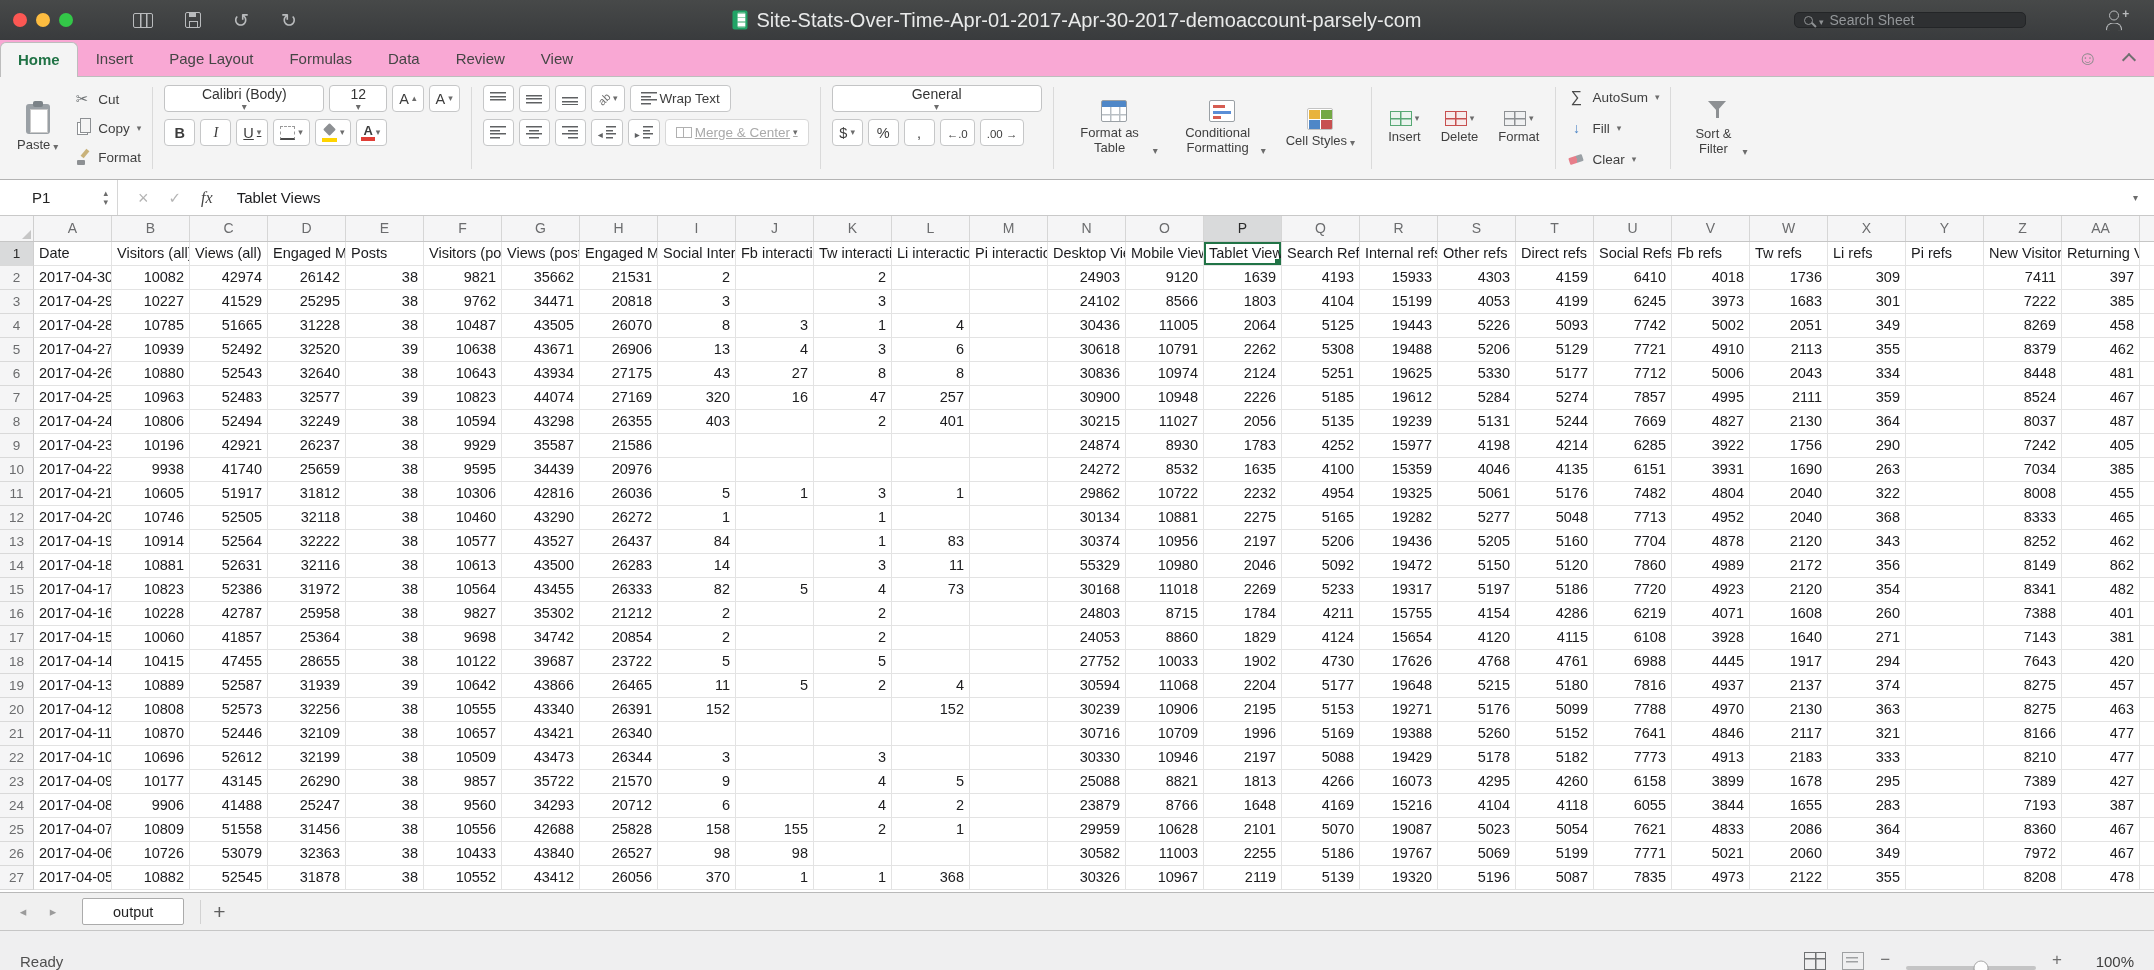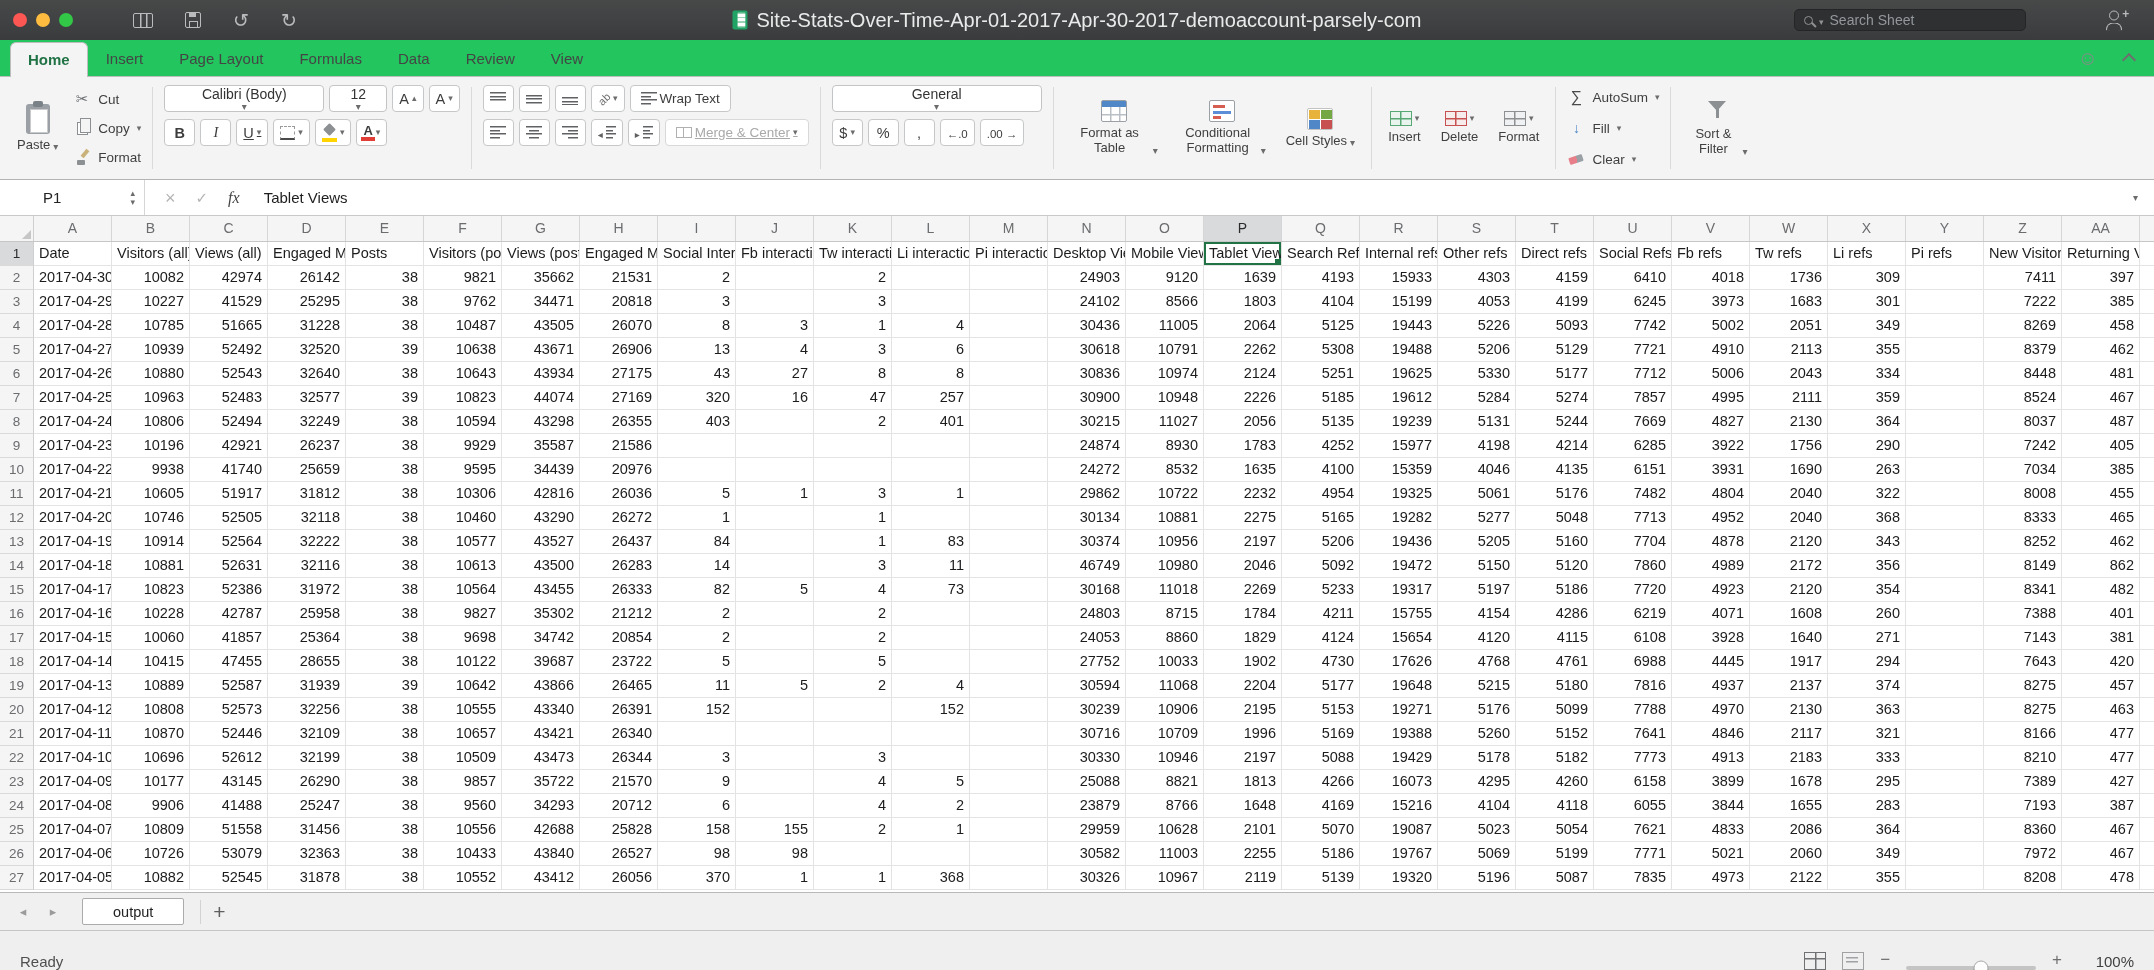--- a/index.html
+++ b/index.html
@@ -30,37 +30,37 @@
   .save-icon::after{content:"";position:absolute;bottom:0;left:3px;width:7px;height:5px;
                     border:1.5px solid #b9bbbd;border-bottom:none;}
   .undo-icon::before{content:"\21BA";}
   .redo-icon::before{content:"\21BB";}
   .tb-title{position:absolute;left:50%;top:50%;transform:translate(-50%,-50%);
             display:flex;align-items:center;gap:9px;font-size:20px;color:#e9eaea;white-space:nowrap;}
   .doc-icon{width:15px;height:19px;background:#21a366;border-radius:2px;position:relative;}
   .doc-icon::after{content:"";position:absolute;right:2px;top:2px;width:8px;height:15px;background:#fff;
     background-image:repeating-linear-gradient(#9ad2b4 0 1.5px,#fff 1.5px 4.5px);border-radius:1px;}
   .searchbox{position:absolute;right:128px;top:50%;transform:translateY(-50%);
-             width:232px;height:22px;background:#2e3032;border:1px solid #232527;border-radius:5px;
+             width:232px;height:16px;background:#2e3032;border:1px solid #232527;border-radius:5px;
              display:flex;align-items:center;gap:6px;padding:0 9px;}
   .mag{width:9px;height:9px;border:1.5px solid #8f9294;border-radius:50%;position:relative;flex:0 0 auto;}
   .mag::after{content:"";position:absolute;width:6px;height:1.5px;background:#8f9294;
               transform:rotate(45deg);right:-5px;bottom:-2px;}
   .scar::before{content:"\25BE";color:#8f9294;font-size:9px;}
   .searchbox .ph{color:#94979a;font-size:14px;}
   .adduser{position:absolute;right:28px;top:50%;transform:translateY(-50%);width:24px;height:19px;}
   .adduser::before{content:"";position:absolute;left:7px;top:0;width:8px;height:8px;
                    border:1.6px solid #b9bbbd;border-radius:50%;}
   .adduser::after{content:"";position:absolute;left:4px;bottom:-1px;width:14px;height:7px;
                   border:1.6px solid #b9bbbd;border-bottom:none;border-radius:7px 7px 0 0;}
   .au-plus{position:absolute;right:-3px;top:-4px;color:#b9bbbd;font-size:12px;font-weight:bold;}
   .au-plus::before{content:"+";}
 
   
-  .tabsrow{flex:0 0 36px;background:#22c55e;display:flex;align-items:flex-end;padding-left:10px;position:relative;}
+  .tabsrow{flex:0 0 36px;background:#f9a8d4;display:flex;align-items:flex-end;position:relative;}
   .rtabs{display:flex;align-items:flex-end;height:100%;}
   .rtab{padding:8px 17px 9px;font-size:15px;color:#454545;border:1px solid transparent;border-bottom:none;
         border-radius:6px 6px 0 0;white-space:nowrap;}
   .rtab.active{color:var(--excel-green);font-weight:bold;background:#f4f4f4;border-color:#bdbdbd;
                position:relative;z-index:10;margin-bottom:-1px;}
   .tabsrow-right{position:absolute;right:20px;bottom:7px;display:flex;gap:26px;align-items:center;}
   .smiley::before{content:"\263A";font-size:20px;color:#8a8a8a;line-height:1;}
   .chev-up{width:10px;height:10px;border-left:2px solid #6f6f6f;border-top:2px solid #6f6f6f;
            transform:rotate(45deg);margin-bottom:-3px;}
 
@@ -176,21 +176,21 @@
     background:linear-gradient(100deg,#e77e8a 0 55%,#9aa0a5 55% 100%);transform:rotate(-18deg);
     border-radius:1px;}
   .sort-icon{width:24px;height:24px;position:relative;}
   .sort-icon::before{content:"";position:absolute;left:3px;top:2px;width:0;height:0;
     border-left:9px solid transparent;border-right:9px solid transparent;border-top:10px solid #8d9093;}
   .sort-icon::after{content:"";position:absolute;left:10.5px;top:10px;width:3px;height:9px;background:#8d9093;}
 
   
   .fbar{flex:0 0 36px;background:#fff;border-bottom:1px solid #c9c9c9;display:flex;align-items:center;}
   .namebox{width:118px;height:100%;border-right:1px solid #d6d6d6;display:flex;align-items:center;
-           padding-left:16px;font-size:15px;color:#222;position:relative;margin-left:27px;}
+           padding-left:32px;font-size:15px;color:#222;position:relative;}
   .nb-steppers{position:absolute;right:9px;top:50%;transform:translateY(-50%);display:flex;
                flex-direction:column;align-items:center;gap:0;}
   .fop{margin-left:20px;display:inline-flex;}
   .x-icon::before{content:"\00D7";font-size:18px;color:#b4b4b4;line-height:1;}
   .check-icon::before{content:"\2713";font-size:15px;color:#b4b4b4;line-height:1;}
   .fx{margin-left:20px;font-style:italic;font-family:"Liberation Serif",serif;font-size:16px;color:#454545;}
   .fvalue{margin-left:24px;font-size:15px;color:#1d1d1f;flex:1;white-space:nowrap;overflow:hidden;}
   .fexp{margin-right:16px;}
 
   
@@ -996,21 +996,21 @@
           <div class="cell num">32116</div>
           <div class="cell num">38</div>
           <div class="cell num">10613</div>
           <div class="cell num">43500</div>
           <div class="cell num">26283</div>
           <div class="cell num">14</div>
           <div class="cell num"></div>
           <div class="cell num">3</div>
           <div class="cell num">11</div>
           <div class="cell num"></div>
-          <div class="cell num">46749</div>
+          <div class="cell num">55329</div>
           <div class="cell num">10980</div>
           <div class="cell num">2046</div>
           <div class="cell num">5092</div>
           <div class="cell num">19472</div>
           <div class="cell num">5150</div>
           <div class="cell num">5120</div>
           <div class="cell num">7860</div>
           <div class="cell num">4989</div>
           <div class="cell num">2172</div>
           <div class="cell num">356</div>

